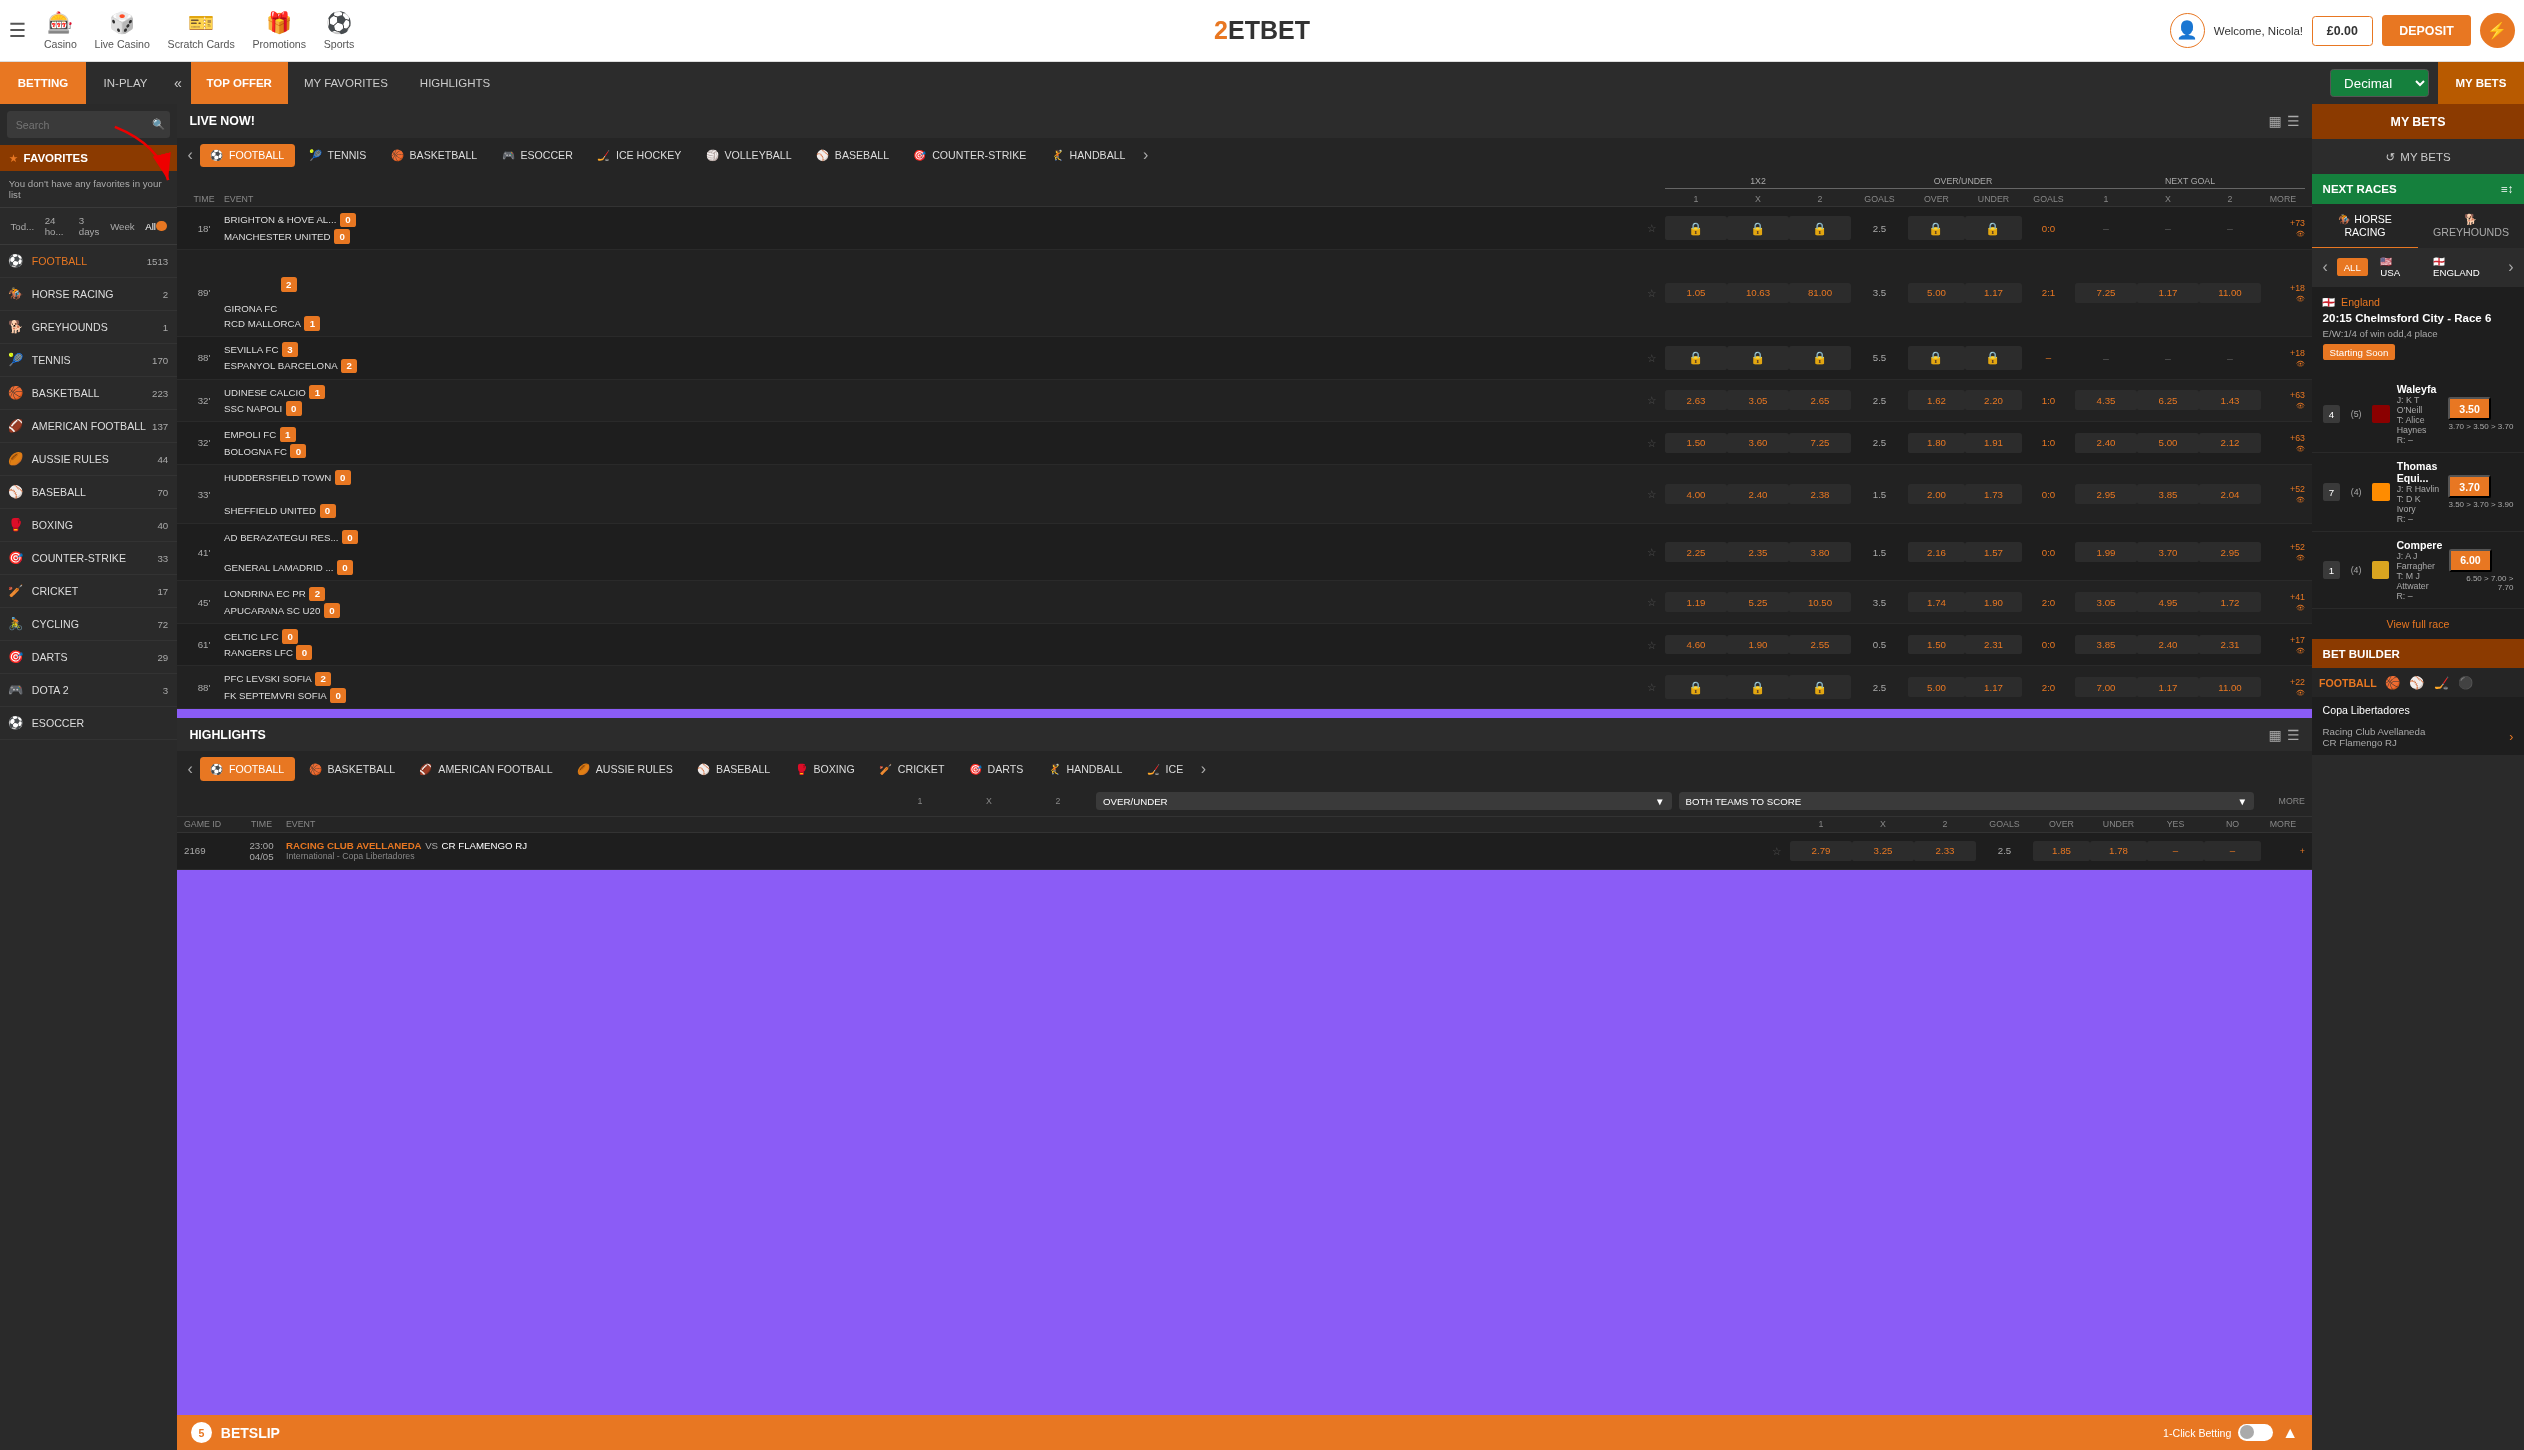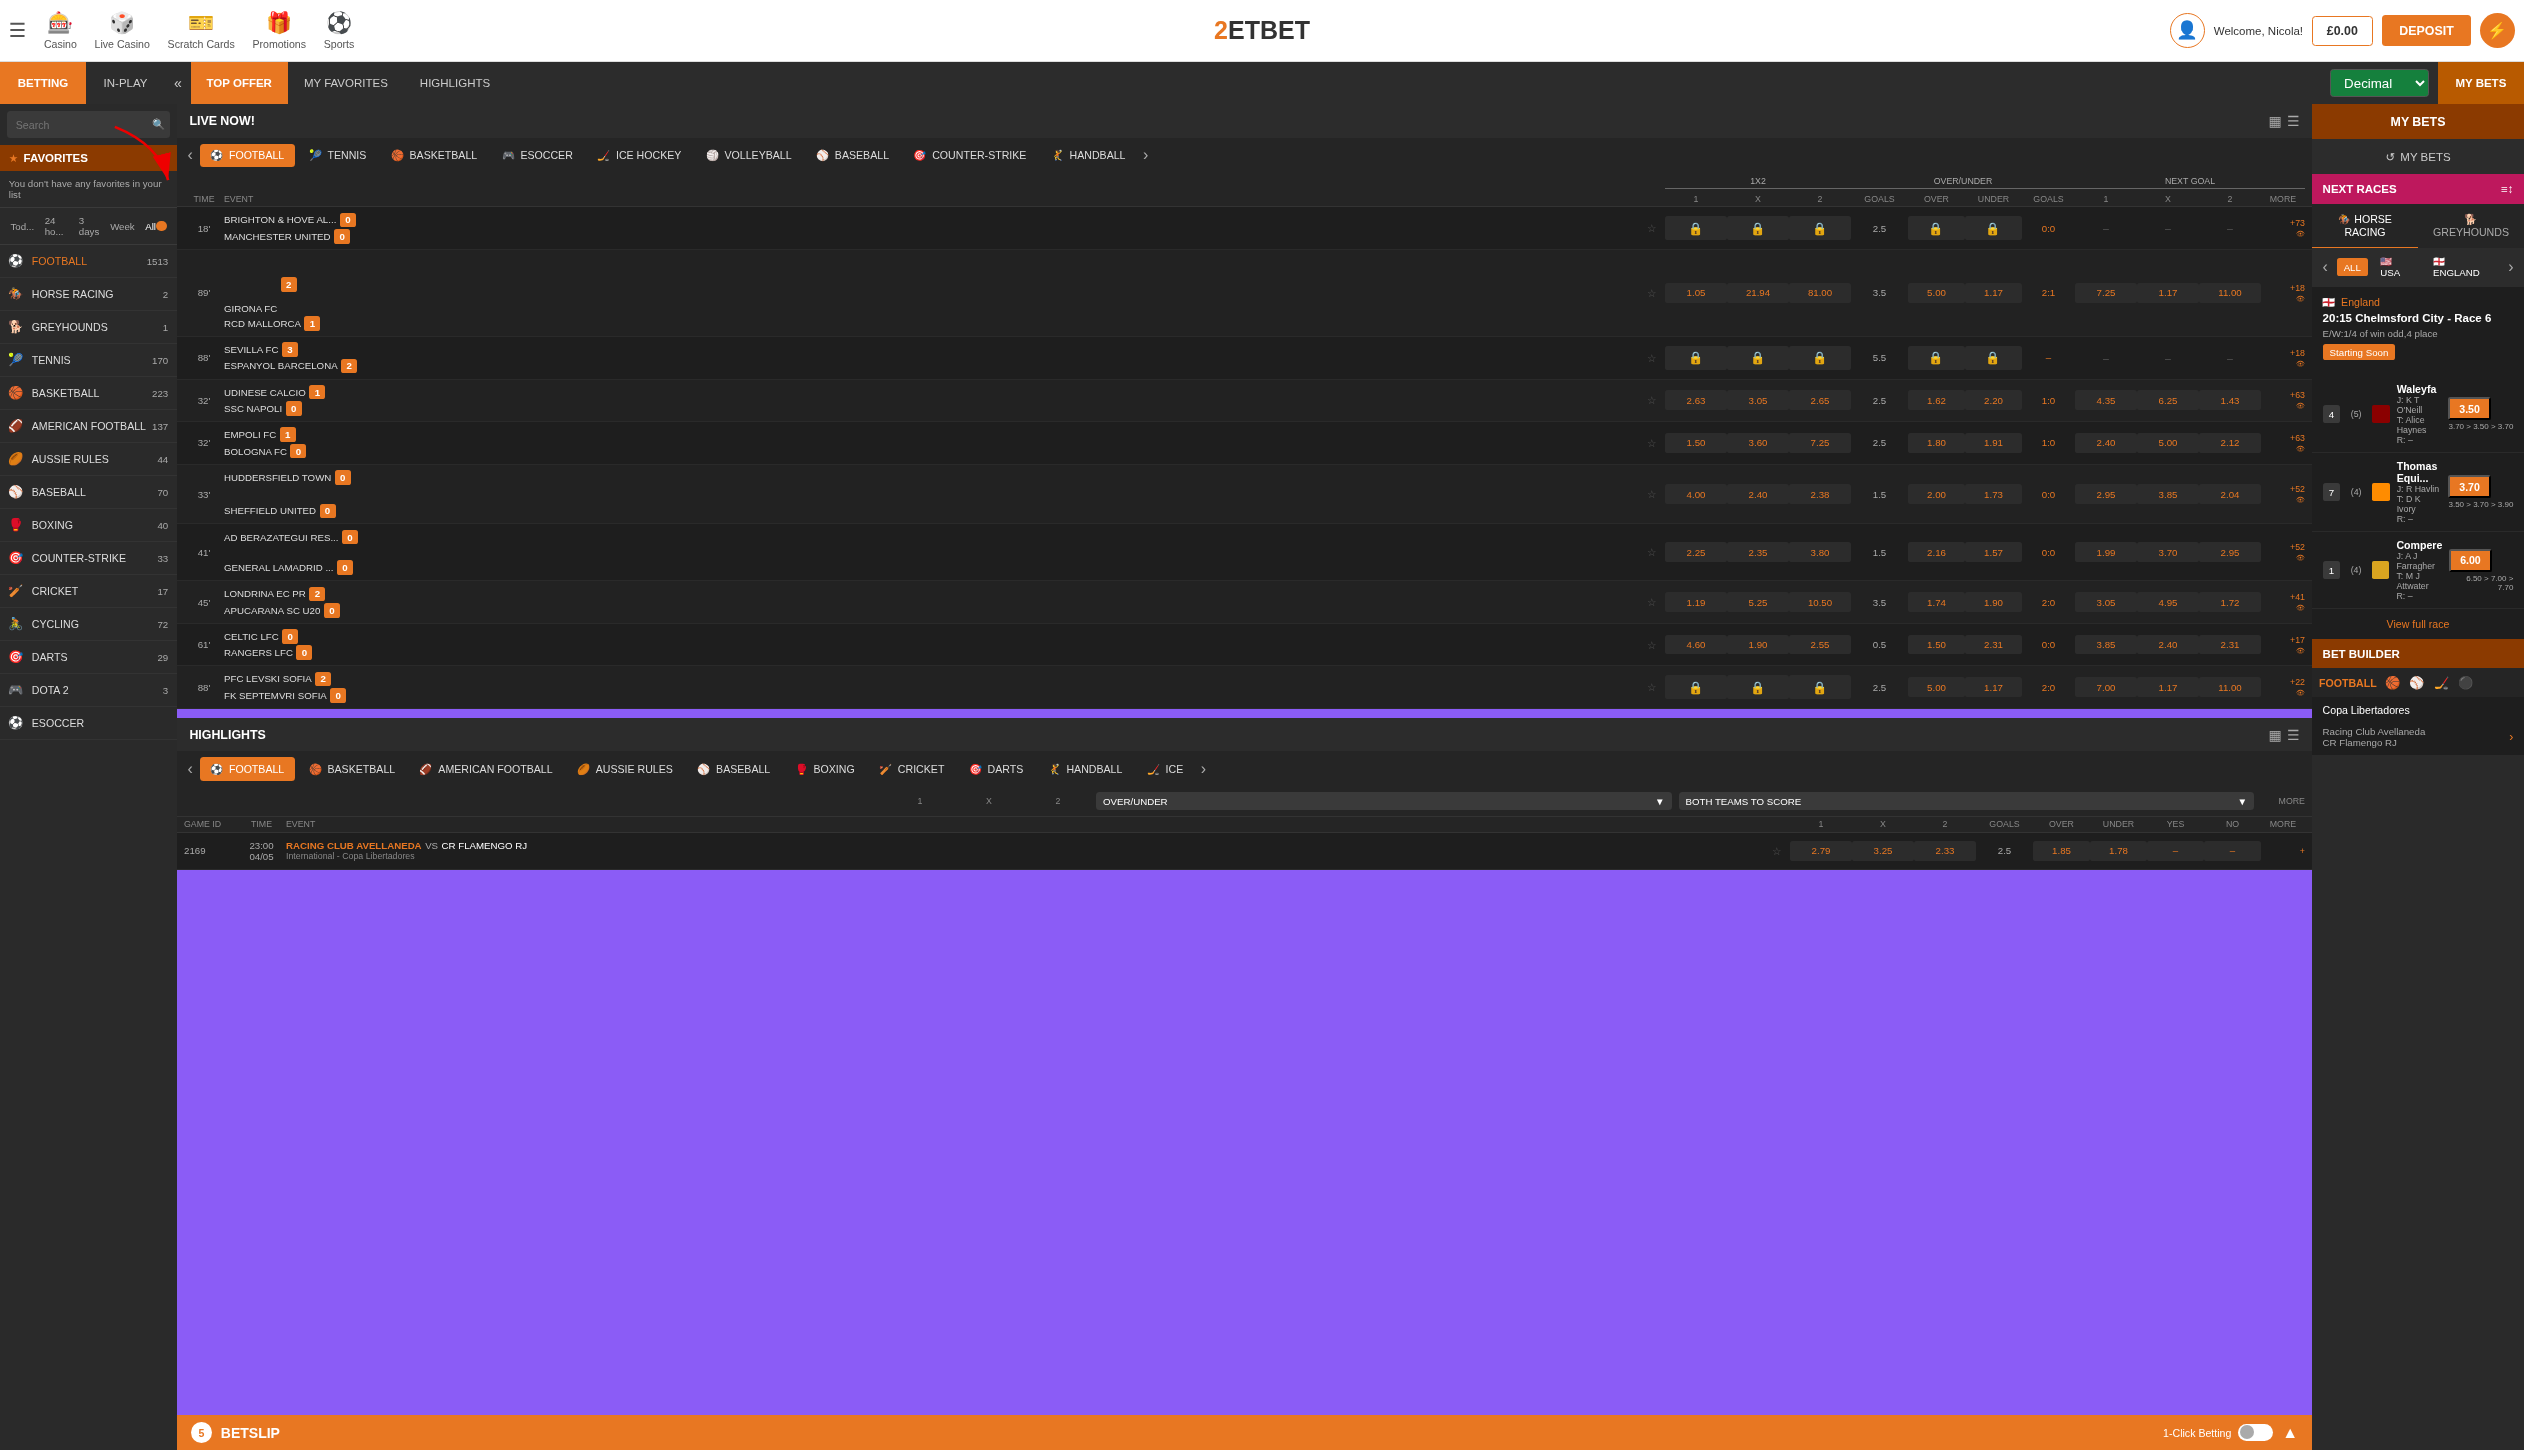--- a/index.html
+++ b/index.html
@@ -367,21 +367,21 @@
       color: #ccc;
       cursor: pointer;
       border: none;
       font-size: 11.5px;
       display: flex;
       align-items: center;
       justify-content: center;
       gap: 5.3px;
     }
     .next-races-header {
-      background: #be185d;
+      background: #15803d;
       padding: 8.8px 10.6px;
       display: flex;
       align-items: center;
       justify-content: space-between;
       font-weight: bold;
       font-size: 11.5px;
     }
     .racing-tabs {
       display: flex;
       background: #252525;
@@ -869,21 +869,21 @@
           <span class="score-badge">2</span>
         </div>
         <div style="display:flex;align-items:center;gap:3.5px;">
           <span style="font-size:9.7px;color:#ddd;">RCD MALLORCA</span>
           <span class="score-badge">1</span>
         </div>
       </div>
       <div></div>
       <div class="fav-icon">☆</div>
       <button class="odds-btn">1.05</button>
-      <button class="odds-btn">21.94</button>
+      <button class="odds-btn">10.63</button>
       <button class="odds-btn">81.00</button>
       <div style="text-align:center;color:#aaa;font-size:9.7px;">3.5</div>
       <button class="odds-btn">5.00</button>
       <button class="odds-btn">1.17</button>
       <div style="text-align:center;color:#e87722;font-size:9.7px;">2:1</div>
       <button class="odds-btn">7.25</button>
       <button class="odds-btn">1.17</button>
       <button class="odds-btn">11.00</button>
       <div class="more-btn">+18<br><span style="font-size:7px;">👁</span></div>
     </div>

